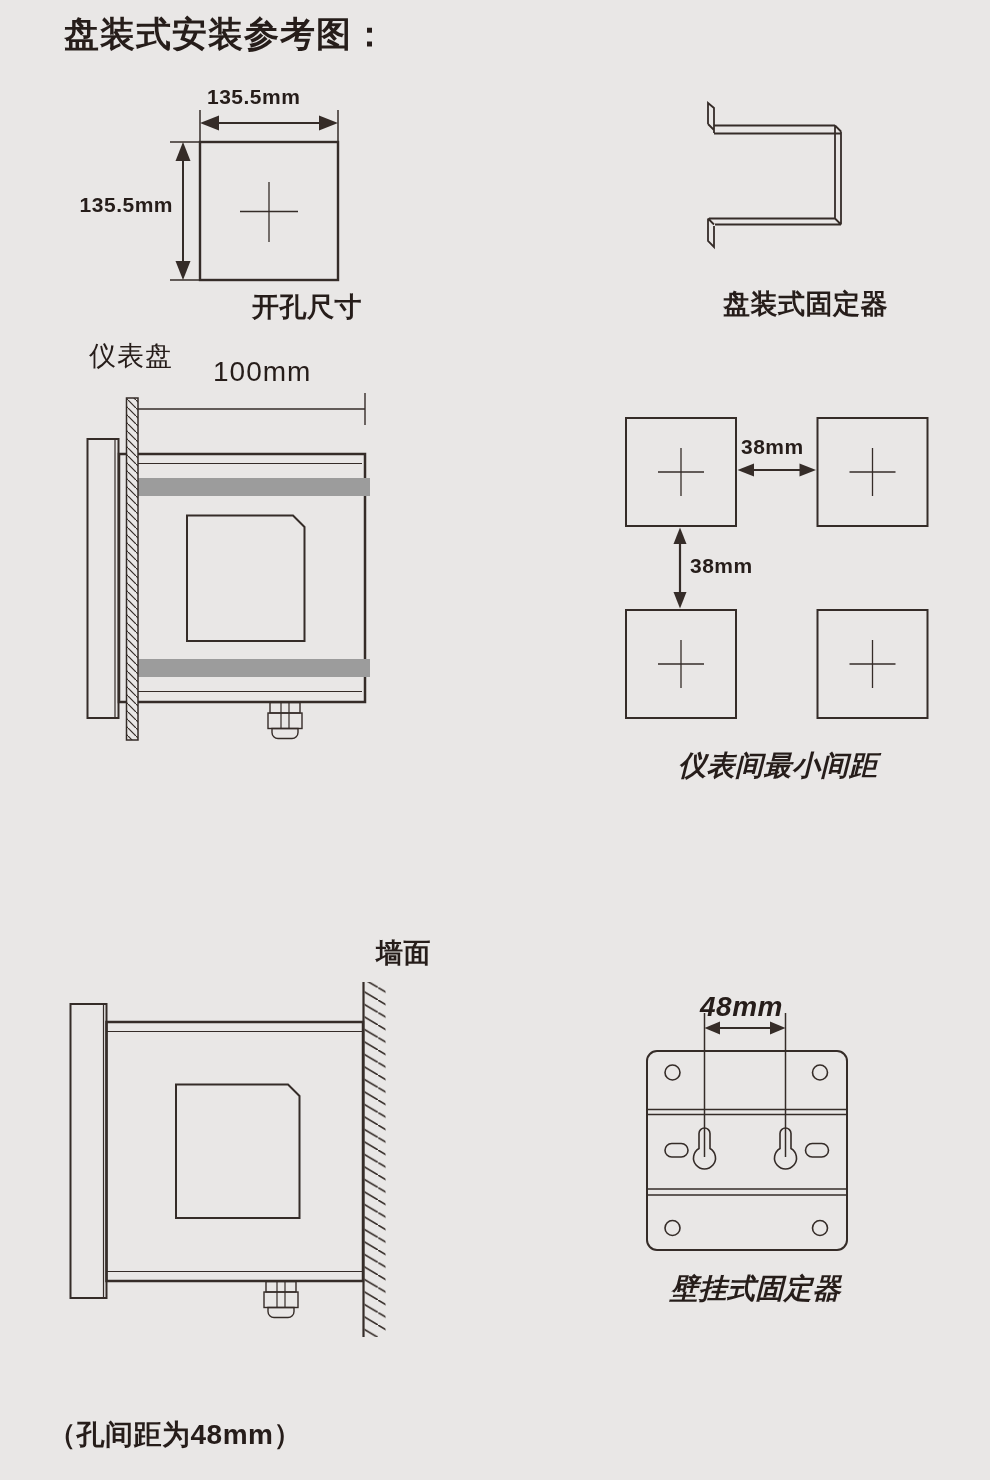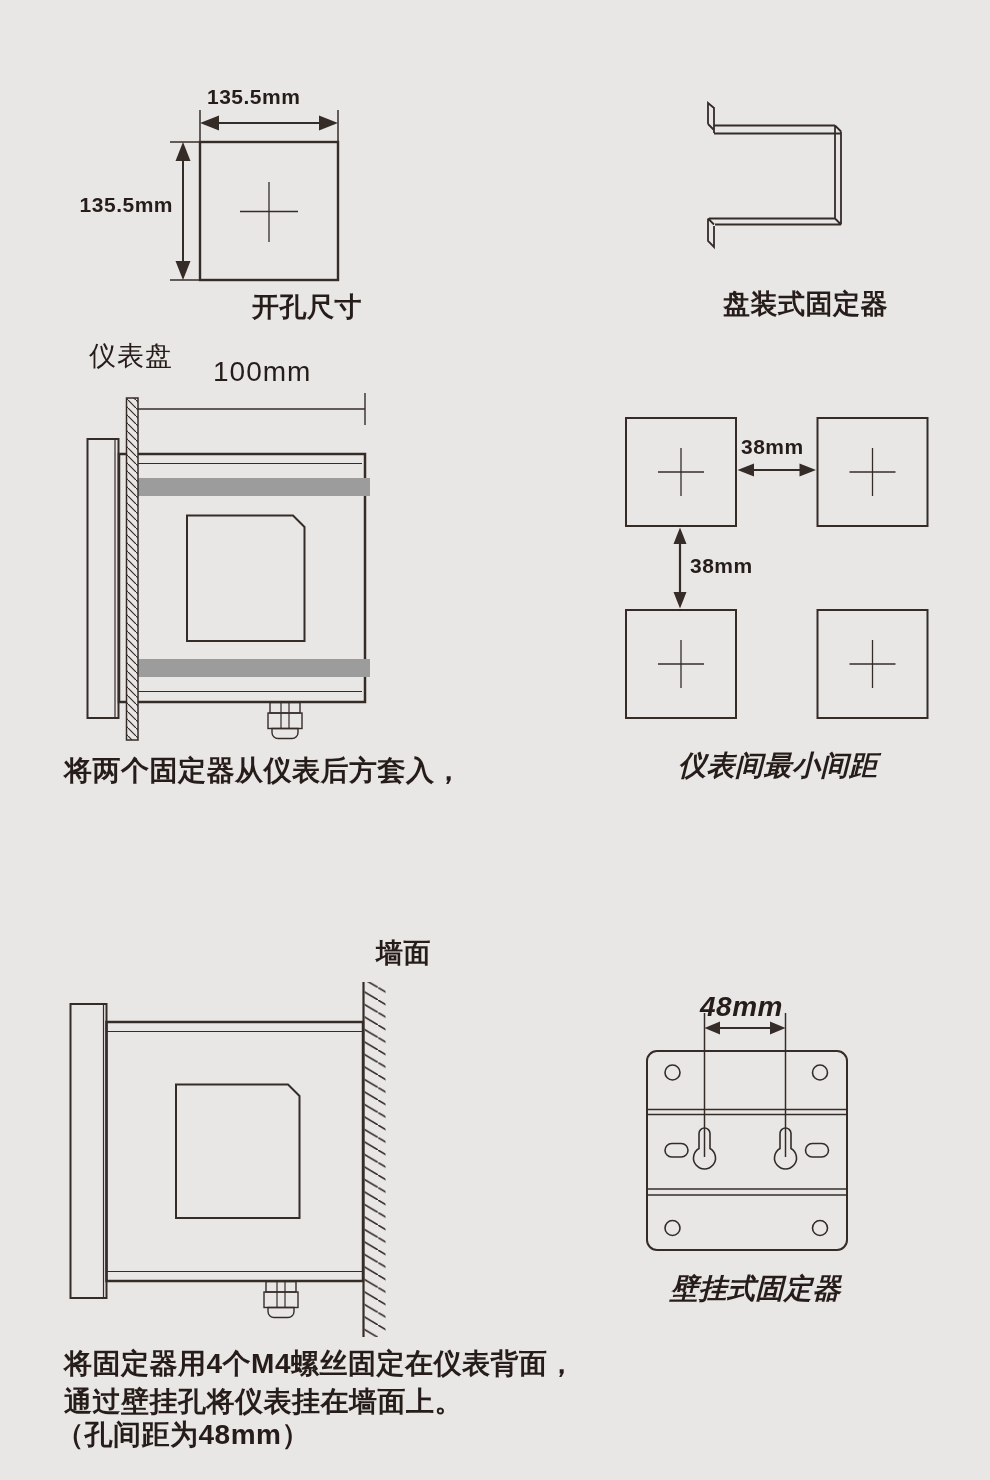--- a/index.html
+++ b/index.html
@@ -167,45 +167,43 @@
       <g>
         <line x1="704.5" y1="1013" x2="704.5" y2="1157" stroke-width="1.5"></line>
         <line x1="785.5" y1="1013" x2="785.5" y2="1157" stroke-width="1.5"></line>
         <line x1="713" y1="1028" x2="777" y2="1028" stroke-width="2"></line>
         <polygon points="704.5,1028 720,1021.5 720,1034.5" fill="#352c28" stroke="none"></polygon>
         <polygon points="785.5,1028 770,1021.5 770,1034.5" fill="#352c28" stroke="none"></polygon>
       </g>
     </g>
   </svg>
 
+  <div class="lbl title" style="left:64px;top:16px">盘装式安装参考图：</div>
 
   <div class="lbl dim" style="left:207px;top:86px">135.5mm</div>
 
   <div class="lbl dim right" style="left:28px;top:194px">135.5mm</div>
 
   <div class="lbl cap" style="left:222px;top:294px">开孔尺寸</div>
 
   <div class="lbl cap" style="left:693px;top:291px">盘装式固定器</div>
 
   <div class="lbl serif" style="left:89px;top:343px;font-size:27px">仪表盘</div>
 
   <div class="lbl serif" style="left:213px;top:358px;font-size:28px">100mm</div>
 
   <div class="lbl dim" style="left:741px;top:436px">38mm</div>
 
   <div class="lbl dim" style="left:690px;top:555px">38mm</div>
 
   <div class="lbl cap28" style="left:678px;top:752px">仪表间最小间距</div>
 
-  <div class="lbl note" style="left:64px;top:757px">将两个固定器从仪表后方套入，</div>
 
 
   <div class="lbl cap" style="left:346px;top:940px">墙面</div>
 
   <div class="lbl cap28" style="left:700px;top:993px">48mm</div>
 
   <div class="lbl cap28" style="left:670px;top:1275px">壁挂式固定器</div>
 
-  <div class="lbl note" style="left:64px;top:1350px">将固定器用4个M4螺丝固定在仪表背面，</div>
-  <div class="lbl note" style="left:64px;top:1388px">通过壁挂孔将仪表挂在墙面上。</div>
-  <div class="lbl note" style="left:56px;top:1421px">（孔间距为48mm）</div>
+  <div class="lbl note" style="left:48px;top:1421px">（孔间距为48mm）</div>
 
 </div>
 
 </body></html>

